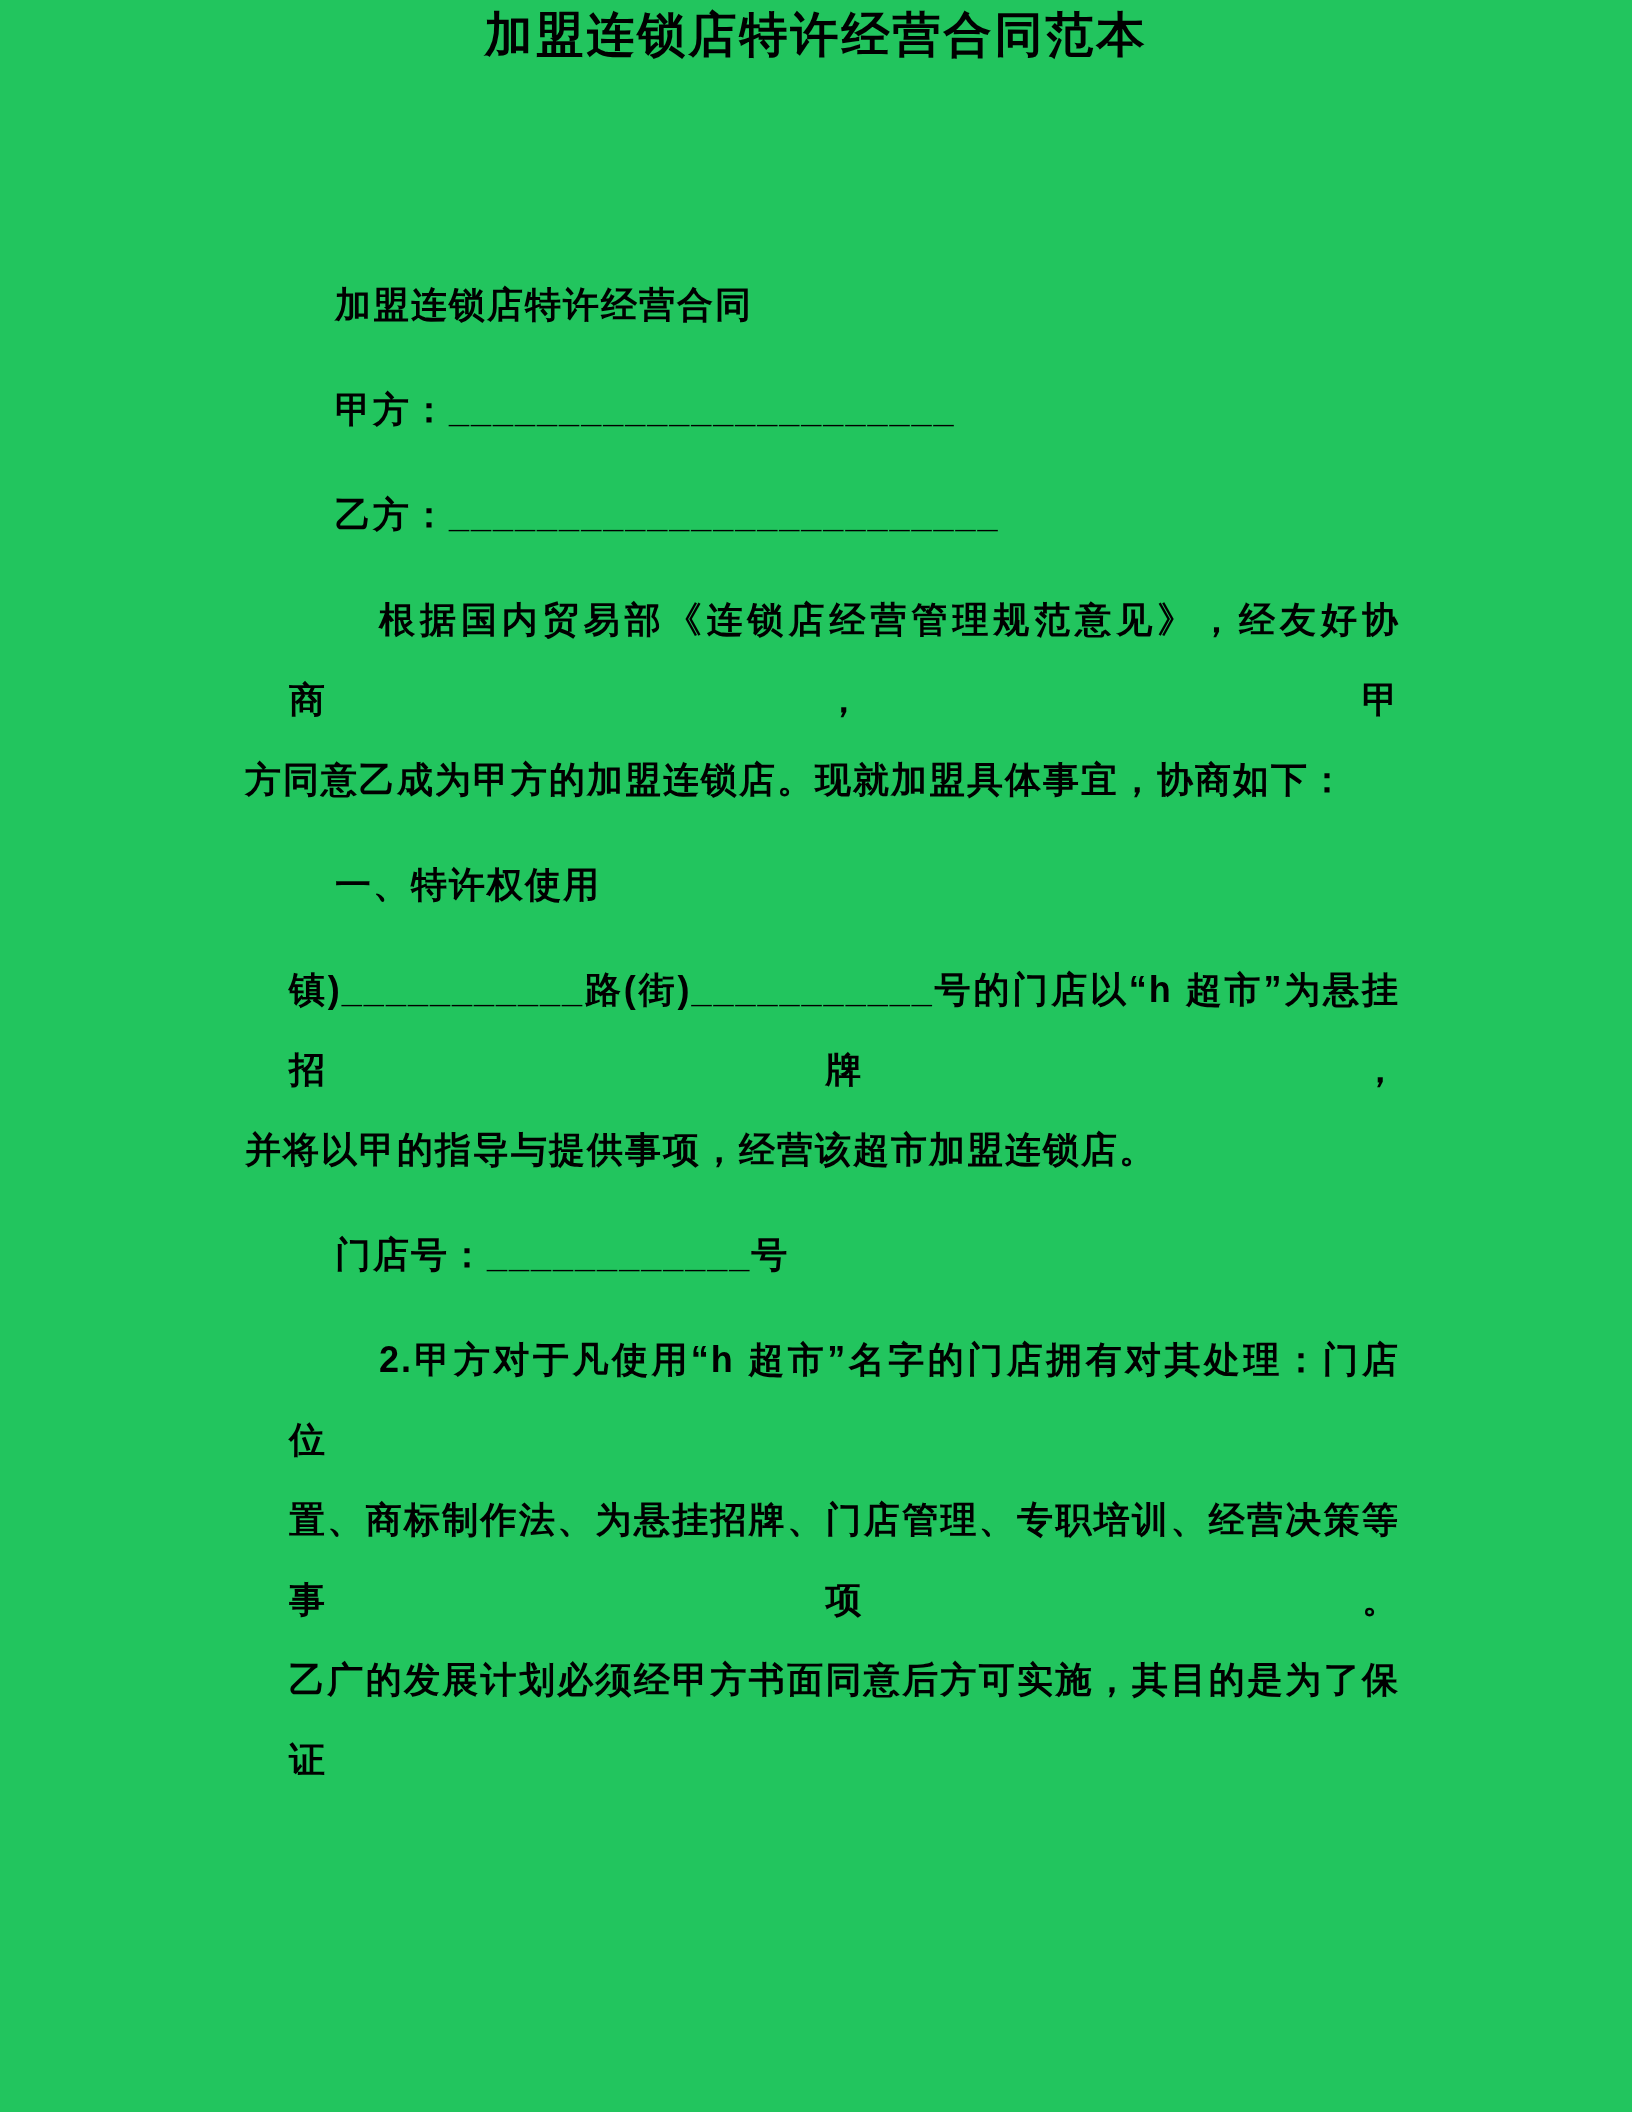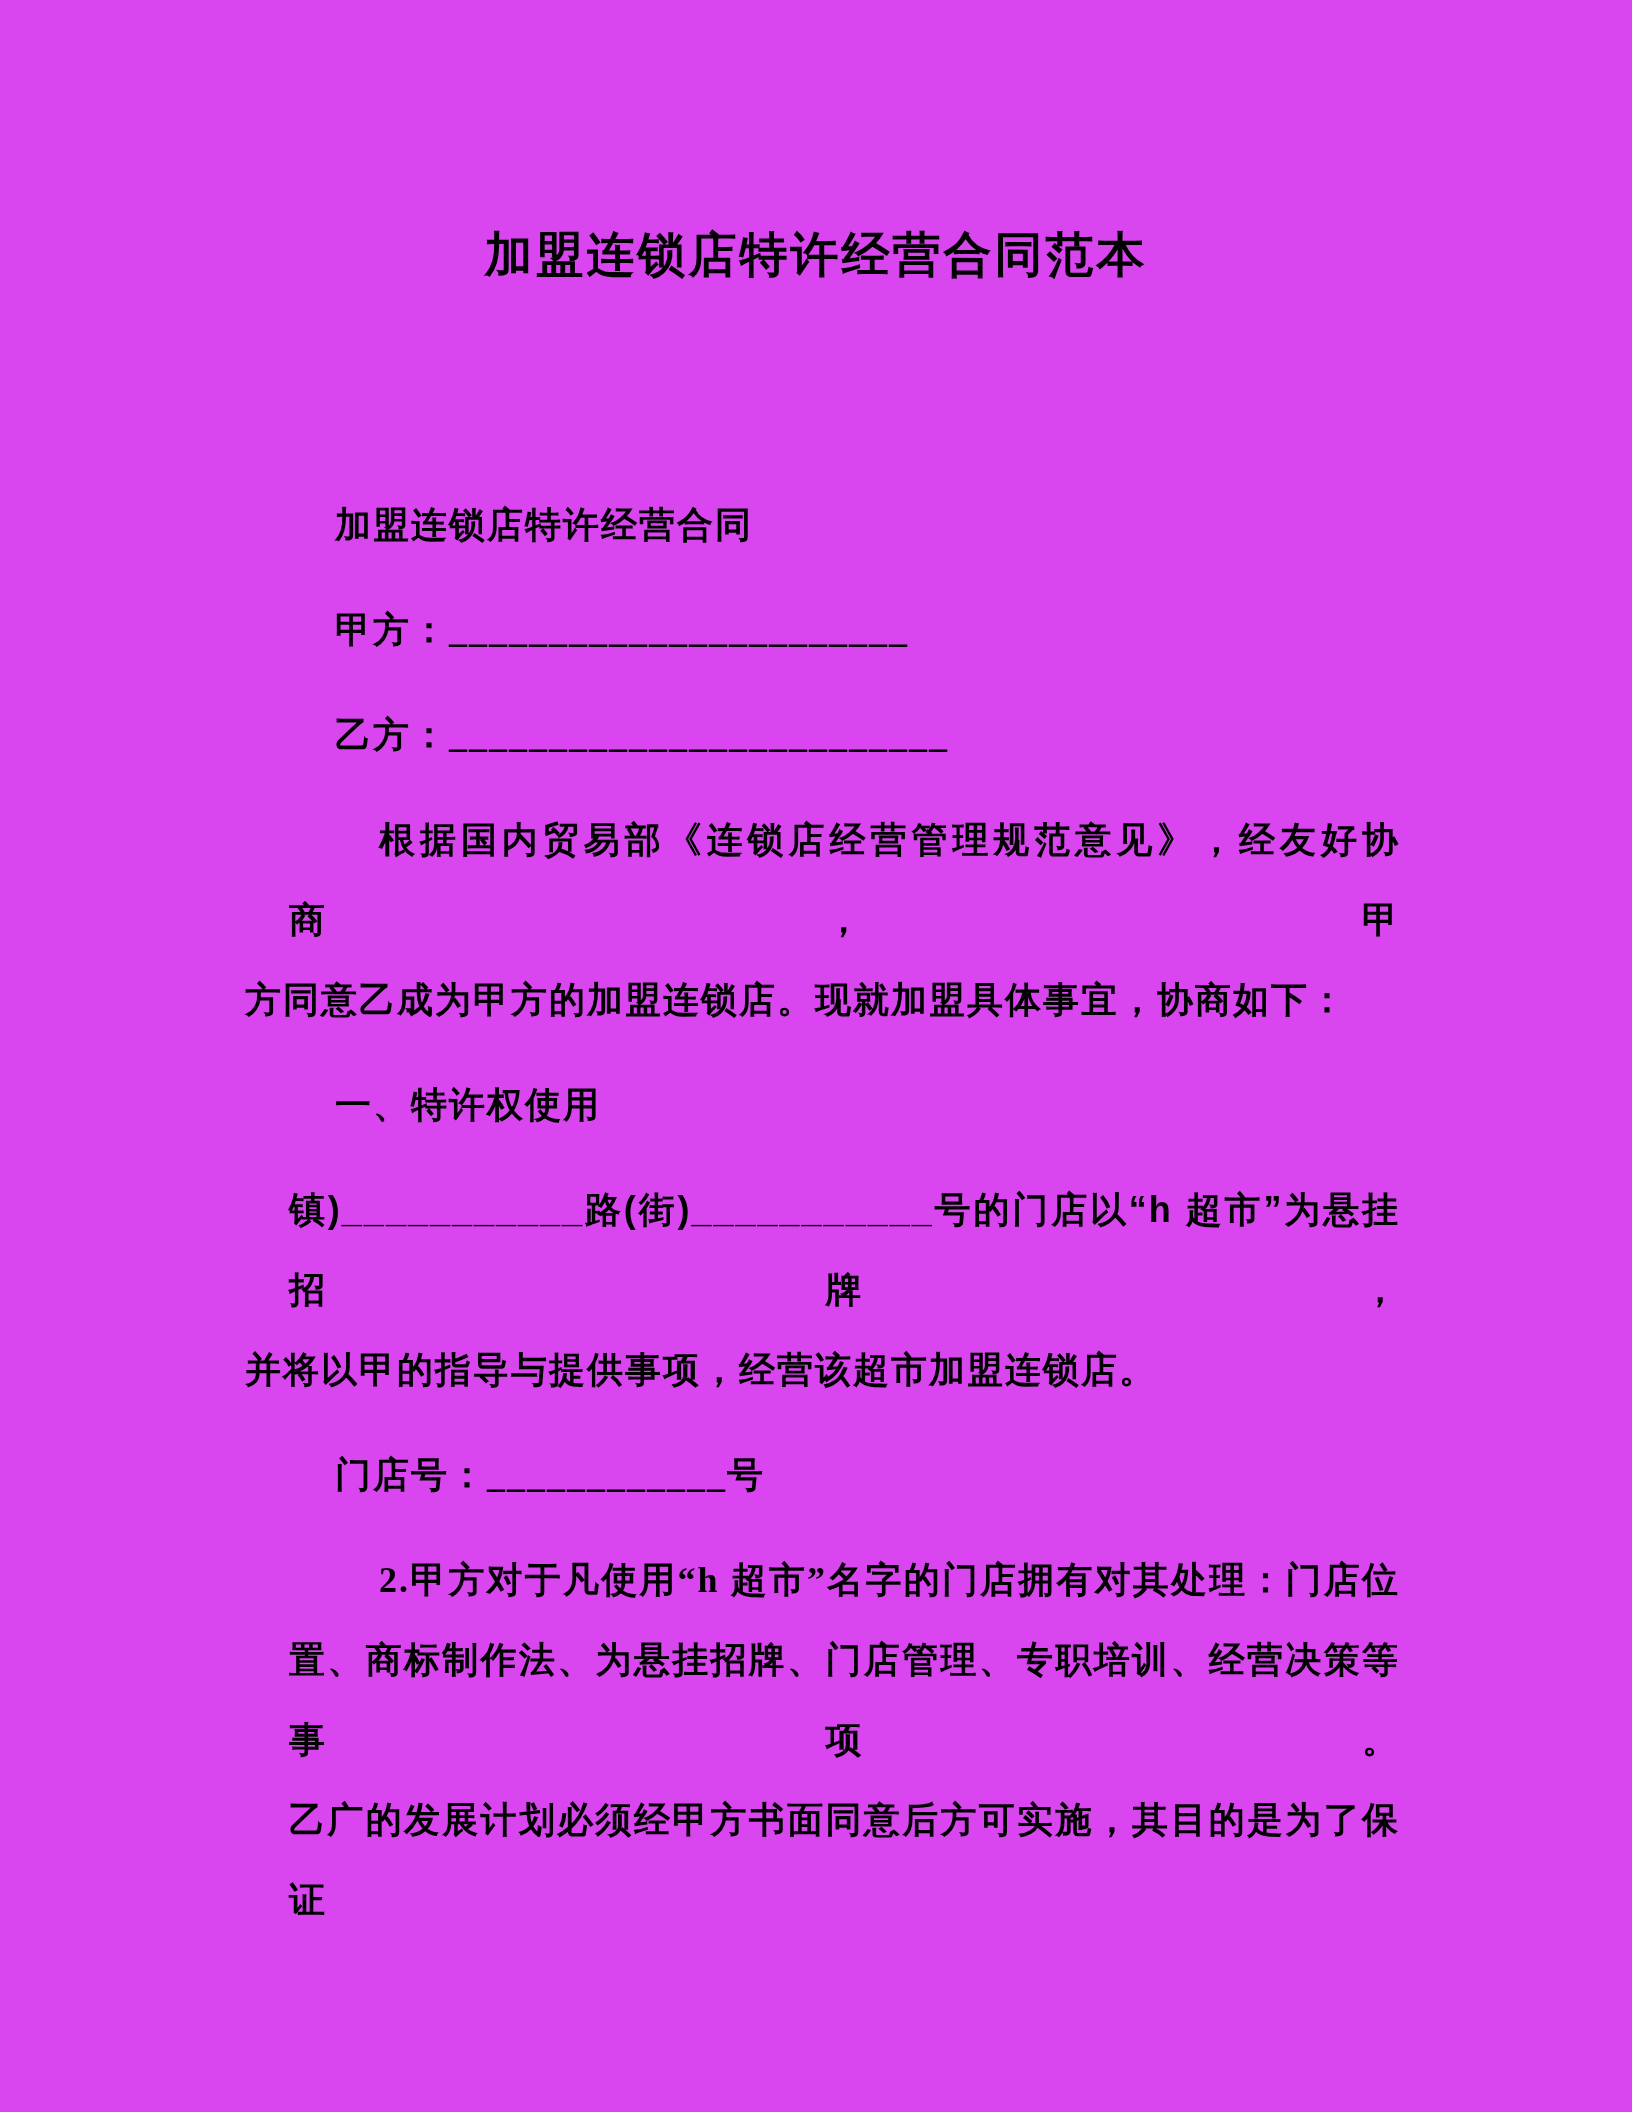--- a/index.html
+++ b/index.html
@@ -11,22 +11,21 @@
     width: 1632px;
     height: 2112px;
     position: relative;
     font-family: "Liberation Sans", "DejaVu Sans", sans-serif;
     color: #000000;
     font-weight: 700;
   }
   .page {
     position: absolute;
     inset: 0;
-    background: #d946ef;
-    padding-top: 220px;
+    background: #22c55e;
     box-sizing: border-box;
     overflow: hidden;
   }
   .doc-title {
     margin: 0 0 195px 0;
     text-align: center;
     font-size: 48px;
     line-height: 70px;
     font-weight: 700;
     letter-spacing: 3px;
@@ -42,21 +41,20 @@
     letter-spacing: 2px;
     font-weight: 700;
   }
   .line {
     display: block;
     white-space: nowrap;
   }
   .line.wrapok { white-space: normal; }
   .line.indent {
     text-indent: 90px;
-    font-family: Liberation Serif, serif;
   }
   .line.just {
     text-align: justify;
     text-align-last: justify;
     -moz-text-align-last: justify;
     white-space: normal;
     margin-left: 44px;
   }
 </style>
 </head>

